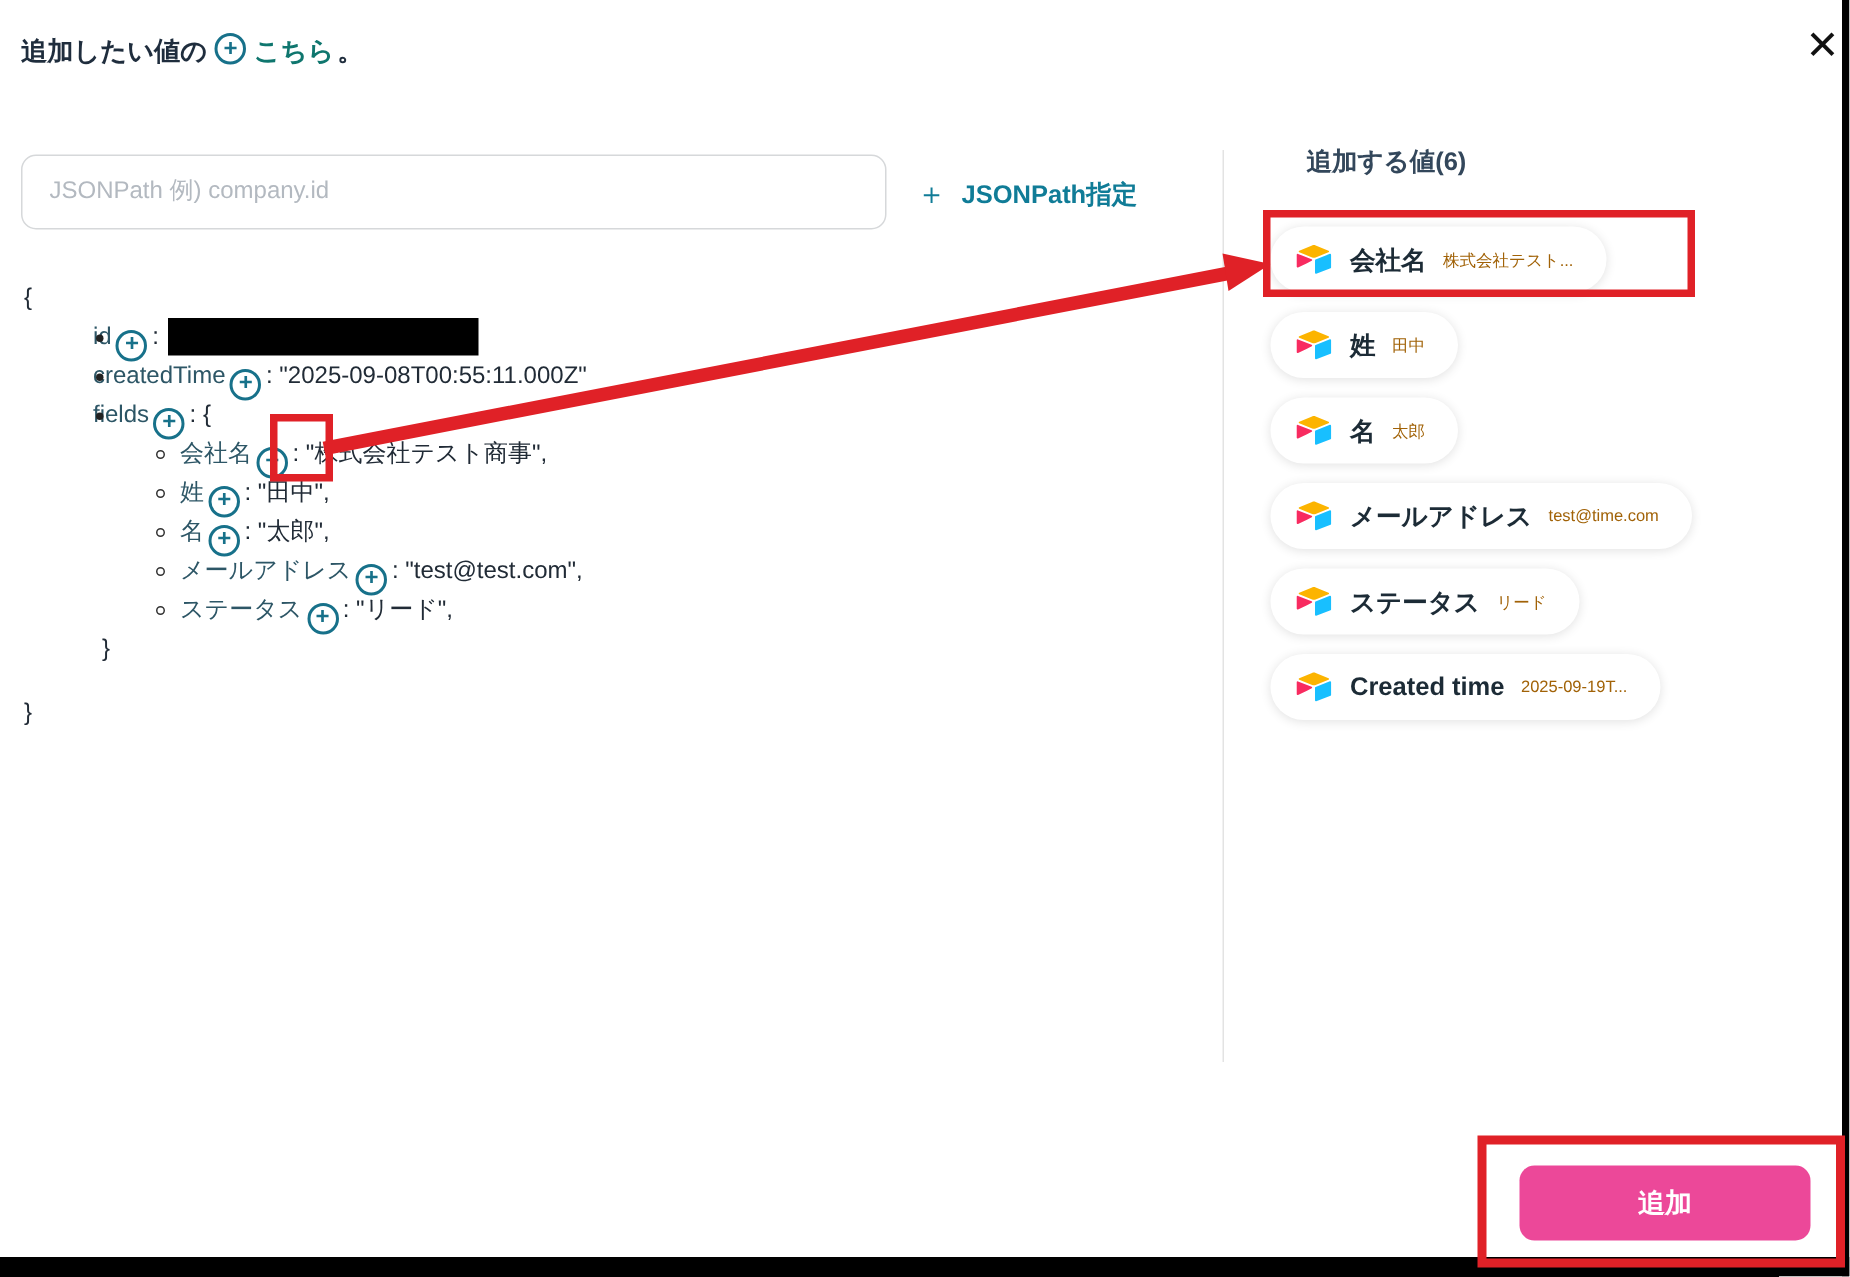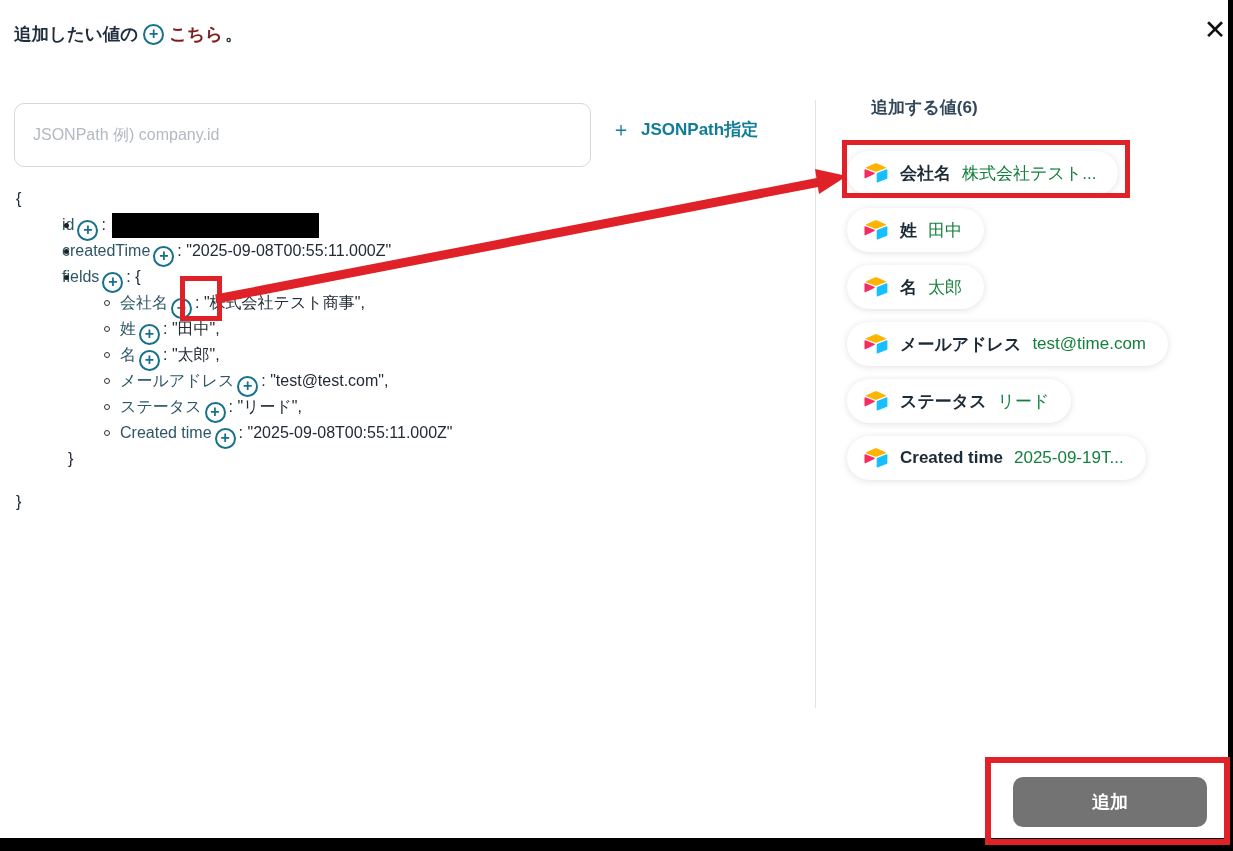--- a/index.html
+++ b/index.html
@@ -6,38 +6,38 @@
   body{
     width:1233px;height:851px;position:relative;overflow:hidden;
     background:#ffffff;
     font-family:"Liberation Sans","DejaVu Sans",sans-serif;
     color:#1f2d3d;
   }
   
   .instruction{
     position:absolute;left:14px;top:22px;
     font-size:17.5px;font-weight:700;color:#1f2d3d;
-    display:flex;align-items:center;gap:2px;white-space:nowrap;
-  }
-  .link{color:#7f1d1d;cursor:pointer;}
+    display:flex;align-items:flex-start;gap:2px;white-space:nowrap;
+  }
+  .link{color:#0f766e;cursor:pointer;}
   .close-btn{
     position:absolute;left:1199px;top:14px;width:32px;height:32px;
     font-size:27px;font-weight:400;color:#111;line-height:32px;text-align:center;cursor:pointer;
   }
   
   .plus-circle{
     display:inline-flex;align-items:center;justify-content:center;
     width:21px;height:21px;border:2px solid #17718A;border-radius:50%;
     color:#17718A;font-size:16px;font-weight:700;line-height:1;
     background:#fff;box-sizing:border-box;margin:0 3px;vertical-align:-5px;cursor:pointer;
     flex:0 0 auto;
   }
   
   .jsonpath-input{
-    position:absolute;left:14px;top:103px;width:577px;height:64px;box-sizing:border-box;
+    position:absolute;left:14px;top:103px;width:577px;height:50px;box-sizing:border-box;
     border:1px solid #d6d8da;border-radius:10px;padding:0 18px;
     font-size:16px;color:#333;outline:none;
     font-family:"Liberation Sans","DejaVu Sans",sans-serif;
   }
   .jsonpath-input::placeholder{color:#b3b9c0;}
   .jsonpath-add{
     position:absolute;left:611px;top:114px;height:30px;
     display:flex;align-items:center;gap:10px;
     color:#107C97;font-size:17px;font-weight:700;cursor:pointer;white-space:nowrap;
   }
@@ -75,26 +75,26 @@
     display:flex;flex-direction:column;align-items:flex-start;gap:13px;
   }
   .chip{
     display:inline-flex;align-items:center;gap:11px;
     height:44px;box-sizing:border-box;padding:0 22px 0 16px;
     background:#fff;border-radius:22px;
     box-shadow:0 1px 7px rgba(0,0,0,0.12);
     white-space:nowrap;cursor:pointer;
   }
   .chip .label{font-size:17px;font-weight:700;color:#1c2b36;}
-  .chip .value{font-size:17px;color:#15803d;}
+  .chip .value{font-size:11px;color:#a16207;}
   .airtable-icon{flex:0 0 auto;display:block;}
   
   .add-btn{
     position:absolute;left:1013px;top:777px;width:194px;height:50px;
-    background:#737373;border:none;border-radius:10px;
+    background:#ec4899;border:none;border-radius:10px;
     color:#fff;font-size:18px;font-weight:700;cursor:pointer;z-index:6;
     font-family:Liberation Serif, serif;
   }
   
   .black-bar-bottom{position:absolute;left:0;top:838px;width:1233px;height:13px;background:#000;z-index:4;}
   .black-strip-right{position:absolute;left:1228px;top:0;width:5px;height:851px;background:#000;z-index:4;}
   
   .anno{position:absolute;border:5px solid #E02127;box-sizing:border-box;z-index:8;pointer-events:none;}
   .anno-plus{left:180px;top:276px;width:42px;height:45px;}
   .anno-chip{left:842px;top:140px;width:288px;height:58px;}
@@ -146,23 +146,20 @@
   </div>
 
   <div class="row l2">
     <span class="key">メールアドレス</span><span class="plus-circle">+</span><span>:</span> <span>"test@test.com",</span>
   </div>
 
   <div class="row l2">
     <span class="key">ステータス</span><span class="plus-circle">+</span><span>:</span> <span>"リード",</span>
   </div>
 
-  <div class="row l2">
-    <span class="key">Created time</span><span class="plus-circle">+</span><span>:</span> <span>"2025-09-08T00:55:11.000Z"</span>
-  </div>
 
   <div class="row inner-close">}</div>
   <div class="row outer-close">}</div>
 </div>
 
 <div class="divider"></div>
 
 <div class="panel-title">追加する値(6)</div>
 
 <div class="chips">

